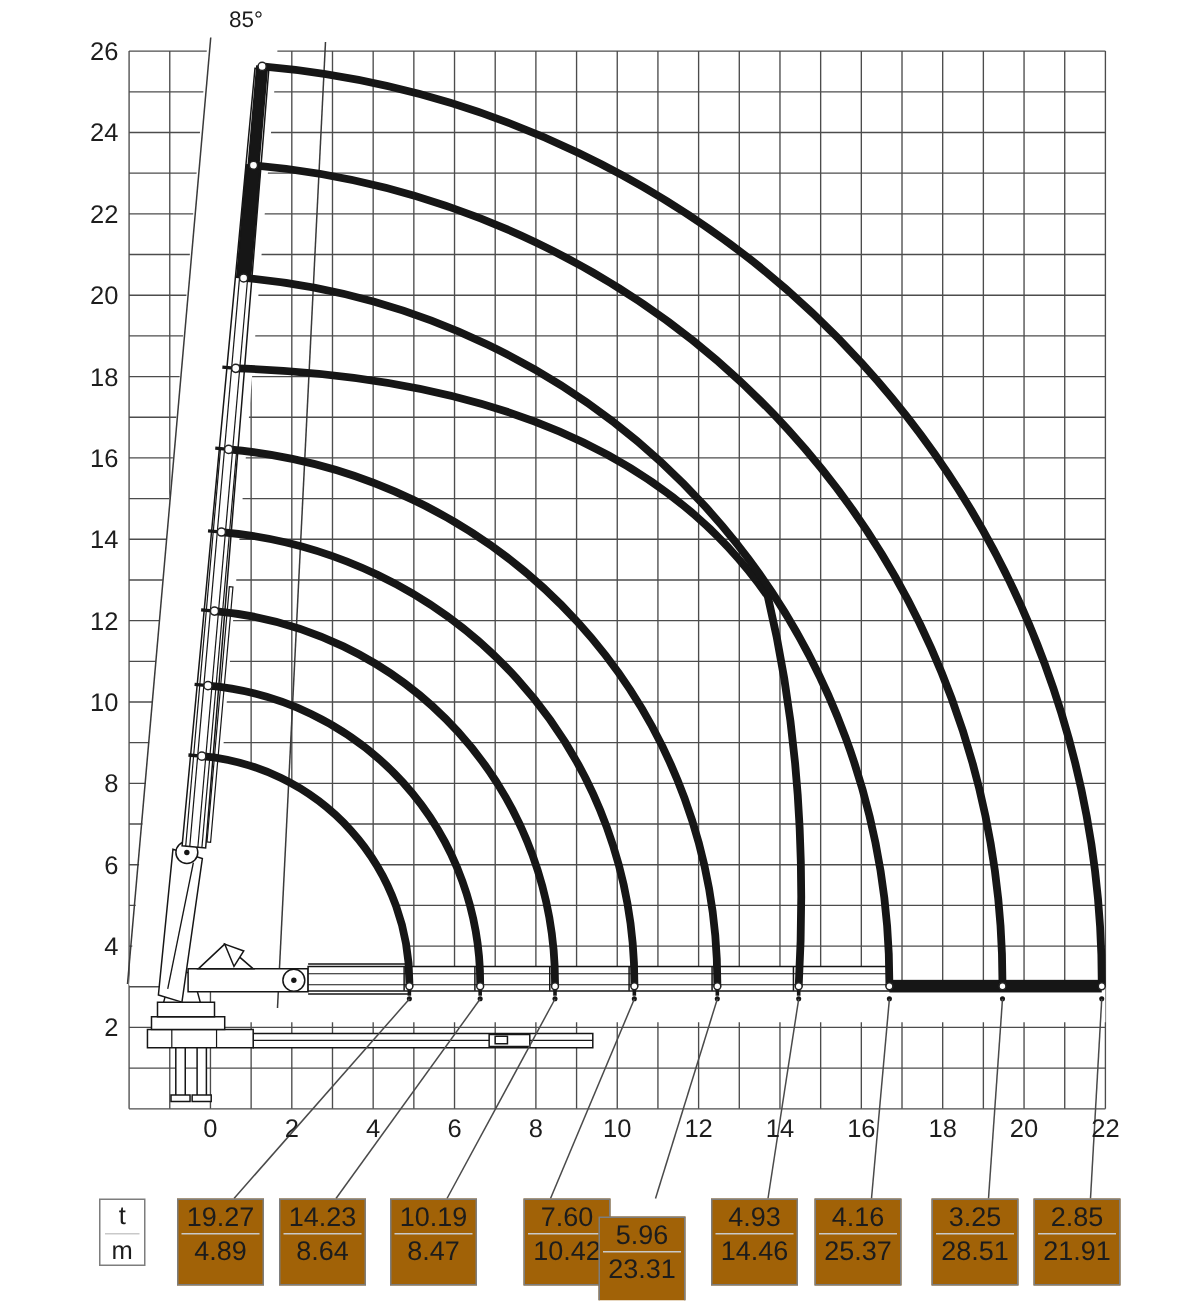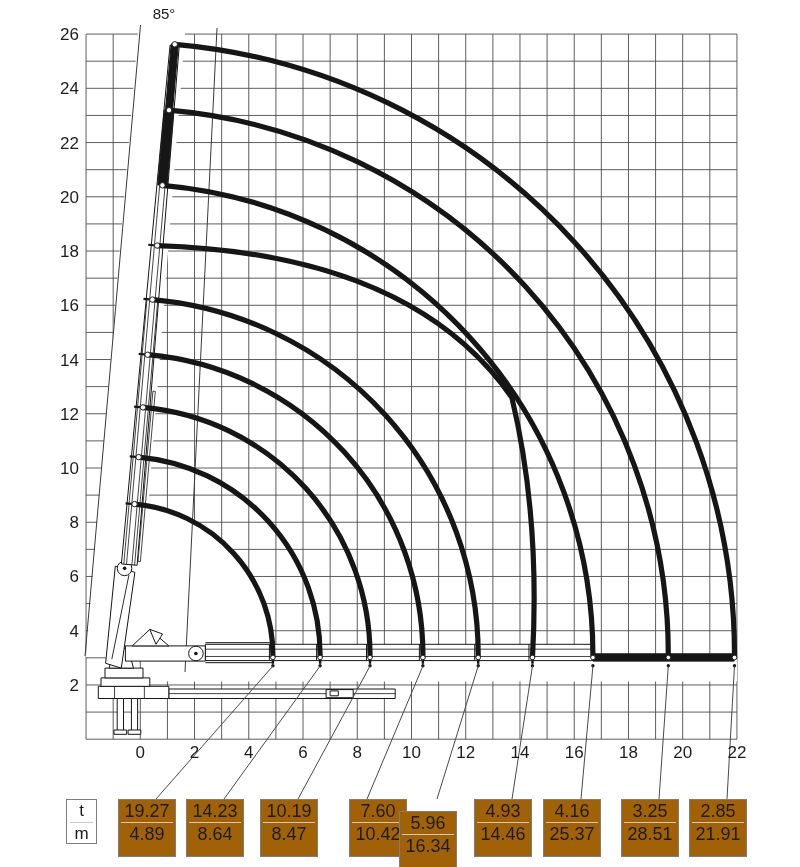--- a/index.html
+++ b/index.html
@@ -245,21 +245,21 @@
       <div class="capbox" style="left: 260px;">
         <div class="t">10.19</div>
         <div class="m">8.47</div>
       </div>
       <div class="capbox" style="left: 329px; margin-left: 20px;">
         <div class="t">7.60</div>
         <div class="m">10.42</div>
       </div>
       <div class="capbox" style="left: 399px; margin-top: 12px;">
         <div class="t">5.96</div>
-        <div class="m">16.34</div>
+        <div class="m">23.31</div>
       </div>
       <div class="capbox" style="left: 474px;">
         <div class="t">4.93</div>
         <div class="m">14.46</div>
       </div>
       <div class="capbox" style="left: 543px;">
         <div class="t">4.16</div>
         <div class="m">25.37</div>
       </div>
       <div class="capbox" style="left: 621px;">

